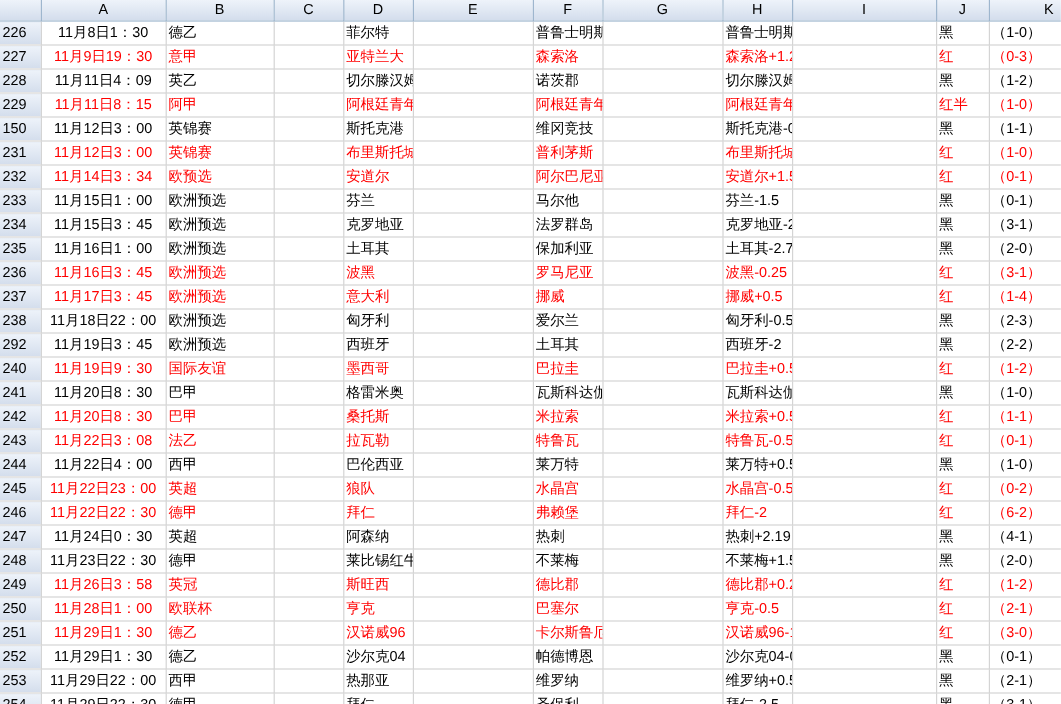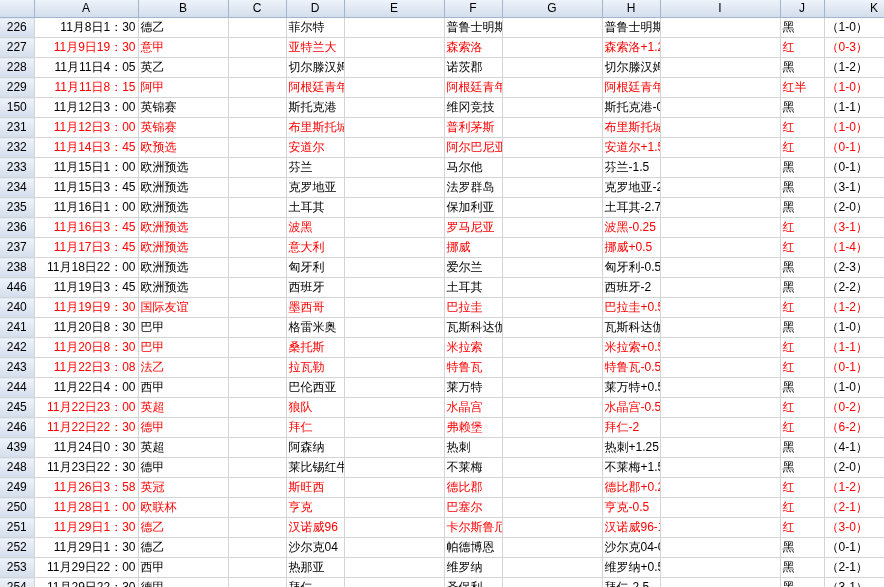--- a/index.html
+++ b/index.html
@@ -52,42 +52,41 @@
   tr.colhead th.corner {
     background: linear-gradient(to bottom, #eef3fa 0%, #d3ddec 100%);
     width: 34px;
   }
   
   td.rowhead {
     background: #dbe5f1;
     background: linear-gradient(to bottom, #eef3fa 0%, #d3ddec 100%);
     border-right: 1px solid #9eb6ce;
     border-bottom: 1px solid #9eb6ce;
-    text-align: center;
     font-size: 12px;
     width: 34px;
     color: #000000;
   }
   
   col.c-rh { width: 34px; }
   col.c-a  { width: 104px; }
   col.c-b  { width: 90px; }
   col.c-c  { width: 58px; }
   col.c-d  { width: 58px; }
   col.c-e  { width: 100px; }
   col.c-f  { width: 58px; }
   col.c-g  { width: 100px; }
   col.c-h  { width: 58px; }
   col.c-i  { width: 120px; }
   col.c-j  { width: 44px; }
   col.c-k  { width: 100px; }
 
   td.black { color: #000000; }
   td.red   { color: #ff0000; }
-  td.time  { text-align: right; }
+  td.time  { text-align: center; }
   .k-cell  { text-align: left; }
 </style>
 </head>
 <body>
 
 <div id="sheet">
   <table class="grid">
     <colgroup>
       <col class="c-rh">
         <col class="c-a">
@@ -143,21 +142,21 @@
           <td class="red"></td>
           <td class="red">森索洛</td>
           <td class="red"></td>
           <td class="red">森索洛+1.25</td>
           <td class="red"></td>
           <td class="red">红</td>
           <td class="k-cell red">（0-3）</td>
         </tr>
         <tr>
           <td class="rowhead">228</td>
-          <td class="time black">11月11日4：05</td>
+          <td class="time black">11月11日4：09</td>
           <td class="black">英乙</td>
           <td class="black"></td>
           <td class="black">切尔滕汉姆</td>
           <td class="black"></td>
           <td class="black">诺茨郡</td>
           <td class="black"></td>
           <td class="black">切尔滕汉姆+0.5</td>
           <td class="black"></td>
           <td class="black">黑</td>
           <td class="k-cell black">（1-2）</td>
@@ -199,21 +198,21 @@
           <td class="red"></td>
           <td class="red">普利茅斯</td>
           <td class="red"></td>
           <td class="red">布里斯托城+0.25</td>
           <td class="red"></td>
           <td class="red">红</td>
           <td class="k-cell red">（1-0）</td>
         </tr>
         <tr>
           <td class="rowhead">232</td>
-          <td class="time red">11月14日3：45</td>
+          <td class="time red">11月14日3：34</td>
           <td class="red">欧预选</td>
           <td class="red"></td>
           <td class="red">安道尔</td>
           <td class="red"></td>
           <td class="red">阿尔巴尼亚</td>
           <td class="red"></td>
           <td class="red">安道尔+1.5</td>
           <td class="red"></td>
           <td class="red">红</td>
           <td class="k-cell red">（0-1）</td>
@@ -296,21 +295,21 @@
           <td class="black">匈牙利</td>
           <td class="black"></td>
           <td class="black">爱尔兰</td>
           <td class="black"></td>
           <td class="black">匈牙利-0.5</td>
           <td class="black"></td>
           <td class="black">黑</td>
           <td class="k-cell black">（2-3）</td>
         </tr>
         <tr>
-          <td class="rowhead">446</td>
+          <td class="rowhead">292</td>
           <td class="time black">11月19日3：45</td>
           <td class="black">欧洲预选</td>
           <td class="black"></td>
           <td class="black">西班牙</td>
           <td class="black"></td>
           <td class="black">土耳其</td>
           <td class="black"></td>
           <td class="black">西班牙-2</td>
           <td class="black"></td>
           <td class="black">黑</td>
@@ -408,29 +407,29 @@
           <td class="red">拜仁</td>
           <td class="red"></td>
           <td class="red">弗赖堡</td>
           <td class="red"></td>
           <td class="red">拜仁-2</td>
           <td class="red"></td>
           <td class="red">红</td>
           <td class="k-cell red">（6-2）</td>
         </tr>
         <tr>
-          <td class="rowhead">439</td>
+          <td class="rowhead">247</td>
           <td class="time black">11月24日0：30</td>
           <td class="black">英超</td>
           <td class="black"></td>
           <td class="black">阿森纳</td>
           <td class="black"></td>
           <td class="black">热刺</td>
           <td class="black"></td>
-          <td class="black">热刺+1.25</td>
+          <td class="black">热刺+2.19</td>
           <td class="black"></td>
           <td class="black">黑</td>
           <td class="k-cell black">（4-1）</td>
         </tr>
         <tr>
           <td class="rowhead">248</td>
           <td class="time black">11月23日22：30</td>
           <td class="black">德甲</td>
           <td class="black"></td>
           <td class="black">莱比锡红牛</td>

